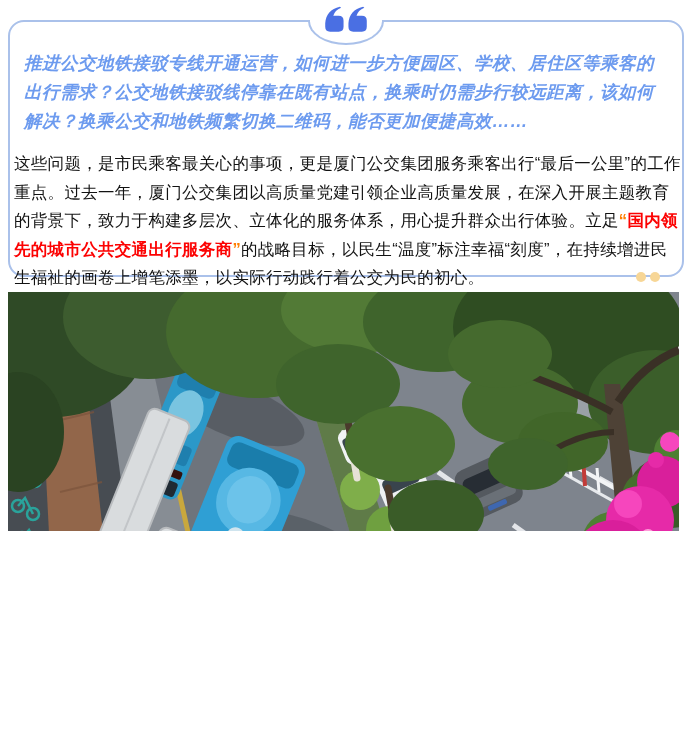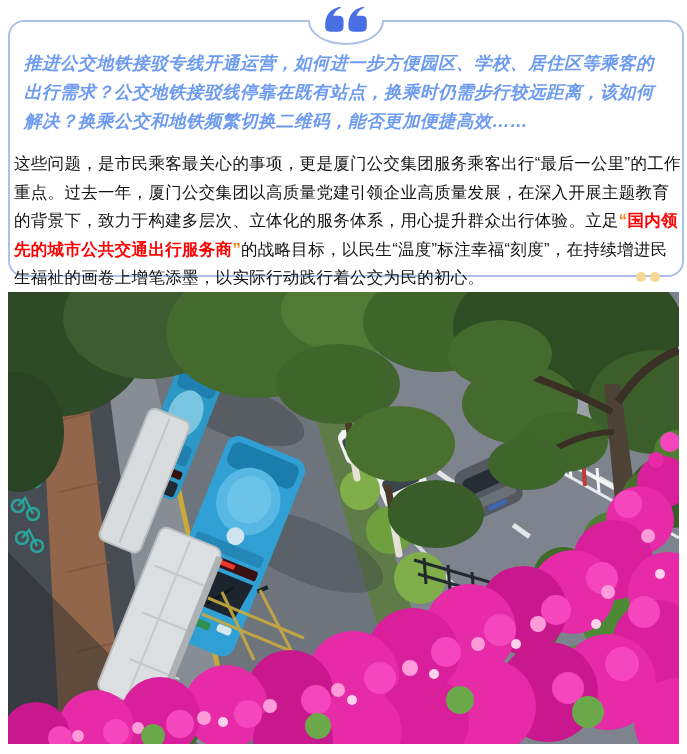--- a/index.html
+++ b/index.html
@@ -1,16 +1,16 @@
 <!DOCTYPE html>
 <html style="--border-blue: #aac1ea; --lead-blue: #6d9bef; --hl-red: #fc0202; --hl-orange: #ff7e00; --dot-yellow: #f7d696;"><head>
 <meta charset="utf-8">
 <style>
   html,body{margin:0;padding:0;background:#ffffff;}
-  .page{position:relative;width:687px;height:754px;background:#fff;overflow:hidden;
+  .page{position:relative;width:687px;height:531px;background:#fff;overflow:hidden;
         font-family:"Liberation Sans","DejaVu Sans",sans-serif;}
   
   .quote-box{position:absolute;left:8px;top:20px;width:676px;height:257px;
              border:2px solid var(--border-blue,#aac1ea);border-radius:16px;
              box-sizing:border-box;background:#fff;}
   .notch{position:absolute;top:-2px;left:50%;transform:translateX(-50%);
          width:76px;height:25px;background:#fff;box-sizing:border-box;
          border:2px solid var(--border-blue,#aac1ea);border-top:none;
          border-radius:0 0 40px 40px / 0 0 25px 25px;}
   .quote-icon{position:absolute;top:-16px;left:50%;transform:translateX(-50%);

